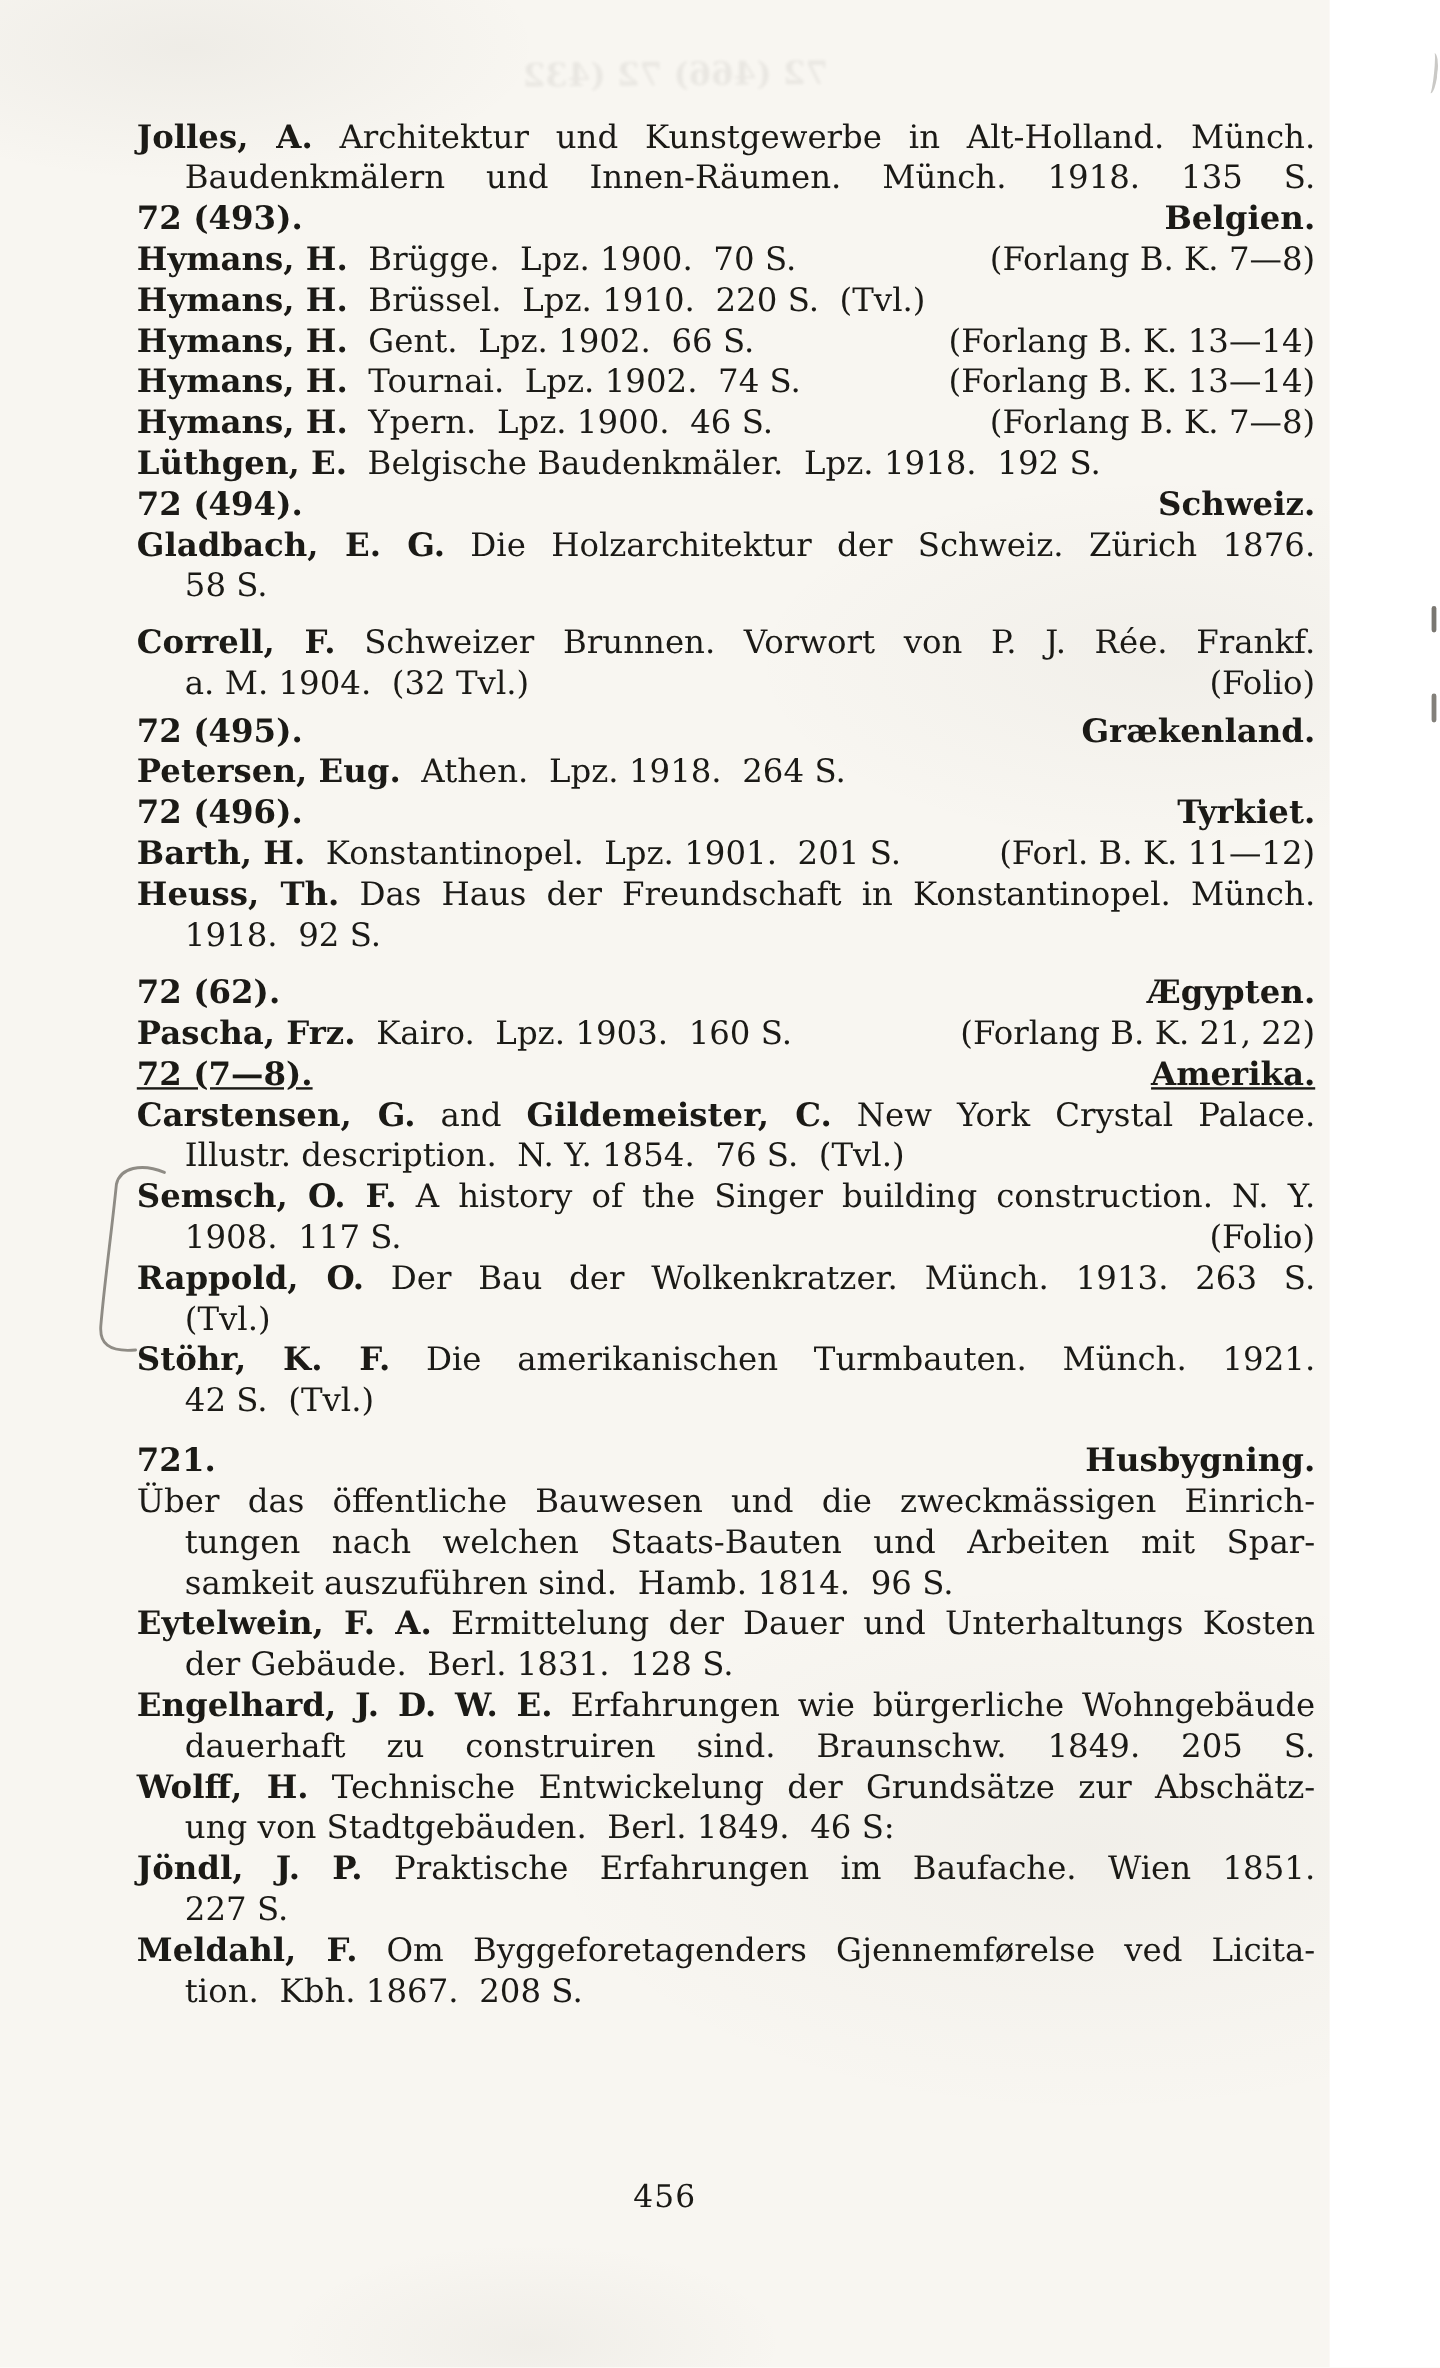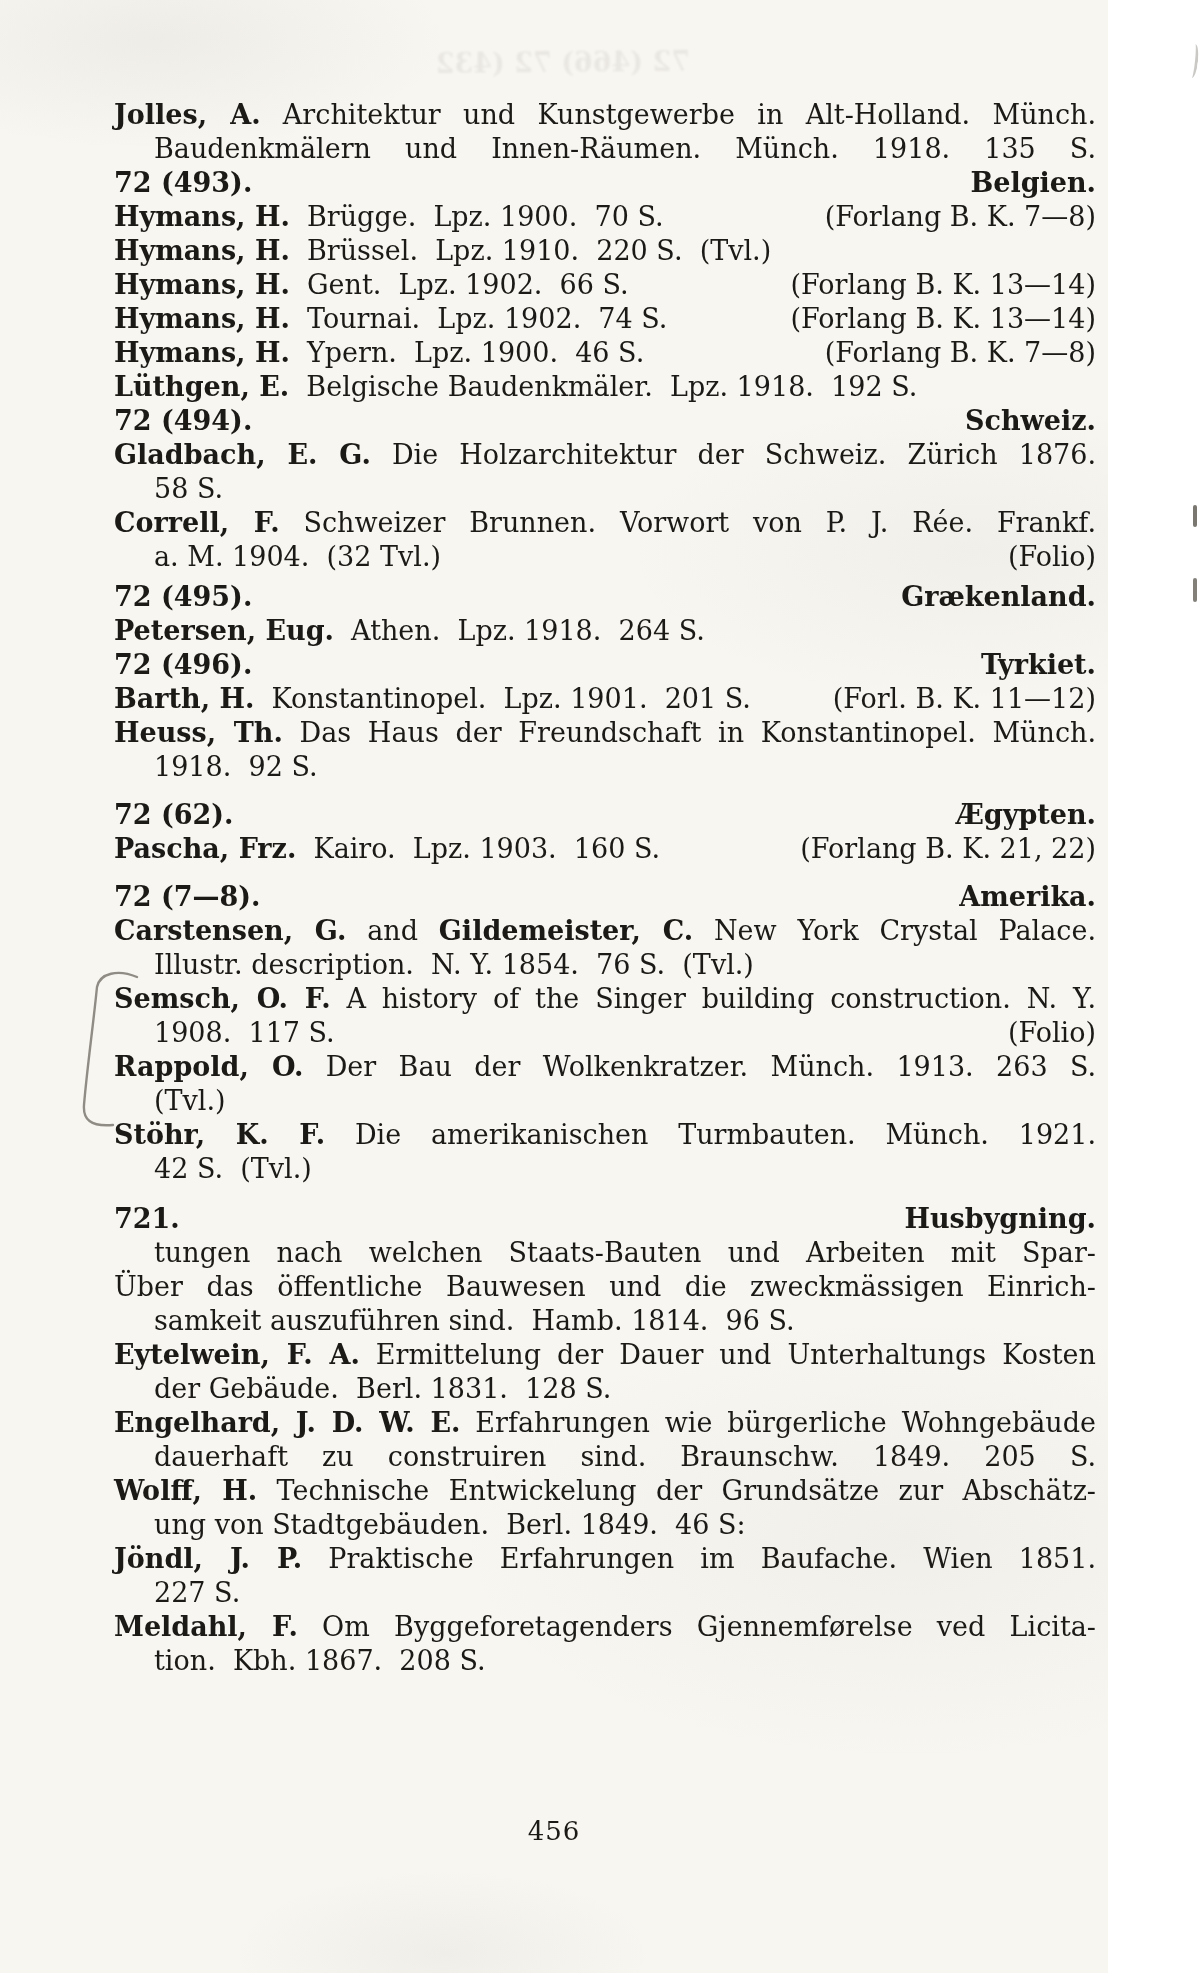--- a/index.html
+++ b/index.html
@@ -69,21 +69,21 @@
           <span class="lpart"><span class="b">Hymans, H.</span><span>&nbsp; Ypern.&nbsp; Lpz. 1900.&nbsp; 46 S.</span></span>
           <span class="rpart">(Forlang B. K. 7—8)</span>
         </div>
         <div class="line left"><span class="b">Lüthgen, E.</span><span>&nbsp; Belgische Baudenkmäler.&nbsp; Lpz. 1918.&nbsp; 192 S.</span></div>
         <div class="line flex">
           <span class="lpart"><span class="b">72 (494).</span></span>
           <span class="b rpart">Schweiz.</span>
         </div>
         <div class="line justify"><span class="b">Gladbach, E. G.</span><span> Die Holzarchitektur der Schweiz. Zürich 1876.</span></div>
         <div class="line left indent"><span>58 S.</span></div>
-        <div class="line justify" style="margin-top: 0;"><span class="b">Correll, F.</span><span> Schweizer Brunnen. Vorwort von P. J. Rée. Frankf.</span></div>
+        <div class="line justify" style="margin-top: 13px;"><span class="b">Correll, F.</span><span> Schweizer Brunnen. Vorwort von P. J. Rée. Frankf.</span></div>
         <div class="line flex indent">
           <span class="lpart"><span>a. M. 1904.&nbsp; (32 Tvl.)</span></span>
           <span class="rpart">(Folio)</span>
         </div>
         <div class="line flex" style="margin-top: 6px; justify-content: space-between;">
           <span class="lpart"><span class="b">72 (495).</span></span>
           <span class="b rpart">Grækenland.</span>
         </div>
         <div class="line left"><span class="b">Petersen, Eug.</span><span>&nbsp; Athen.&nbsp; Lpz. 1918.&nbsp; 264 S.</span></div>
         <div class="line flex">
@@ -97,41 +97,41 @@
         <div class="line justify"><span class="b">Heuss, Th.</span><span> Das Haus der Freundschaft in Konstantinopel. Münch.</span></div>
         <div class="line left indent"><span>1918.&nbsp; 92 S.</span></div>
         <div class="line flex" style="margin-top: 14px;">
           <span class="lpart"><span class="b">72 (62).</span></span>
           <span class="b rpart">Ægypten.</span>
         </div>
         <div class="line flex">
           <span class="lpart"><span class="b">Pascha, Frz.</span><span>&nbsp; Kairo.&nbsp; Lpz. 1903.&nbsp; 160 S.</span></span>
           <span class="rpart">(Forlang B. K. 21, 22)</span>
         </div>
-        <div class="line flex" style="margin-top: 14px;">
+        <div class="line flex" style=" text-decoration: underline;">
           <span class="lpart"><span class="b">72 (7—8).</span></span>
           <span class="b rpart">Amerika.</span>
         </div>
         <div class="line justify"><span class="b">Carstensen, G.</span><span> and </span><span class="b">Gildemeister, C.</span><span> New York Crystal Palace.</span></div>
         <div class="line left indent"><span>Illustr. description.&nbsp; N. Y. 1854.&nbsp; 76 S.&nbsp; (Tvl.)</span></div>
         <div class="line justify"><span class="b">Semsch, O. F.</span><span> A history of the Singer building construction. N. Y.</span></div>
         <div class="line flex indent">
           <span class="lpart"><span>1908.&nbsp; 117 S.</span></span>
           <span class="rpart">(Folio)</span>
         </div>
         <div class="line justify"><span class="b">Rappold, O.</span><span> Der Bau der Wolkenkratzer. Münch. 1913. 263 S.</span></div>
         <div class="line left indent"><span>(Tvl.)</span></div>
         <div class="line justify"><span class="b">Stöhr, K. F.</span><span> Die amerikanischen Turmbauten. Münch. 1921.</span></div>
         <div class="line left indent"><span>42 S.&nbsp; (Tvl.)</span></div>
         <div class="line flex" style="margin-top: 16px;">
           <span class="lpart"><span class="b">721.</span></span>
           <span class="b rpart">Husbygning.</span>
         </div>
+        <div class="line justify"><span>Über das öffentliche Bauwesen und die zweckmässigen Einrich-</span></div>
         <div class="line justify indent"><span>tungen nach welchen Staats-Bauten und Arbeiten mit Spar-</span></div>
-        <div class="line justify"><span>Über das öffentliche Bauwesen und die zweckmässigen Einrich-</span></div>
         <div class="line left indent"><span>samkeit auszuführen sind.&nbsp; Hamb. 1814.&nbsp; 96 S.</span></div>
         <div class="line justify"><span class="b">Eytelwein, F. A.</span><span> Ermittelung der Dauer und Unterhaltungs Kosten</span></div>
         <div class="line left indent"><span>der Gebäude.&nbsp; Berl. 1831.&nbsp; 128 S.</span></div>
         <div class="line justify"><span class="b">Engelhard, J. D. W. E.</span><span> Erfahrungen wie bürgerliche Wohngebäude</span></div>
         <div class="line justify indent"><span>dauerhaft zu construiren sind. Braunschw. 1849. 205 S.</span></div>
         <div class="line justify"><span class="b">Wolff, H.</span><span> Technische Entwickelung der Grundsätze zur Abschätz-</span></div>
         <div class="line left indent"><span>ung von Stadtgebäuden.&nbsp; Berl. 1849.&nbsp; 46 S:</span></div>
         <div class="line justify"><span class="b">Jöndl, J. P.</span><span> Praktische Erfahrungen im Baufache. Wien 1851.</span></div>
         <div class="line left indent"><span>227 S.</span></div>
         <div class="line justify"><span class="b">Meldahl, F.</span><span> Om Byggeforetagenders Gjennemførelse ved Licita-</span></div>

